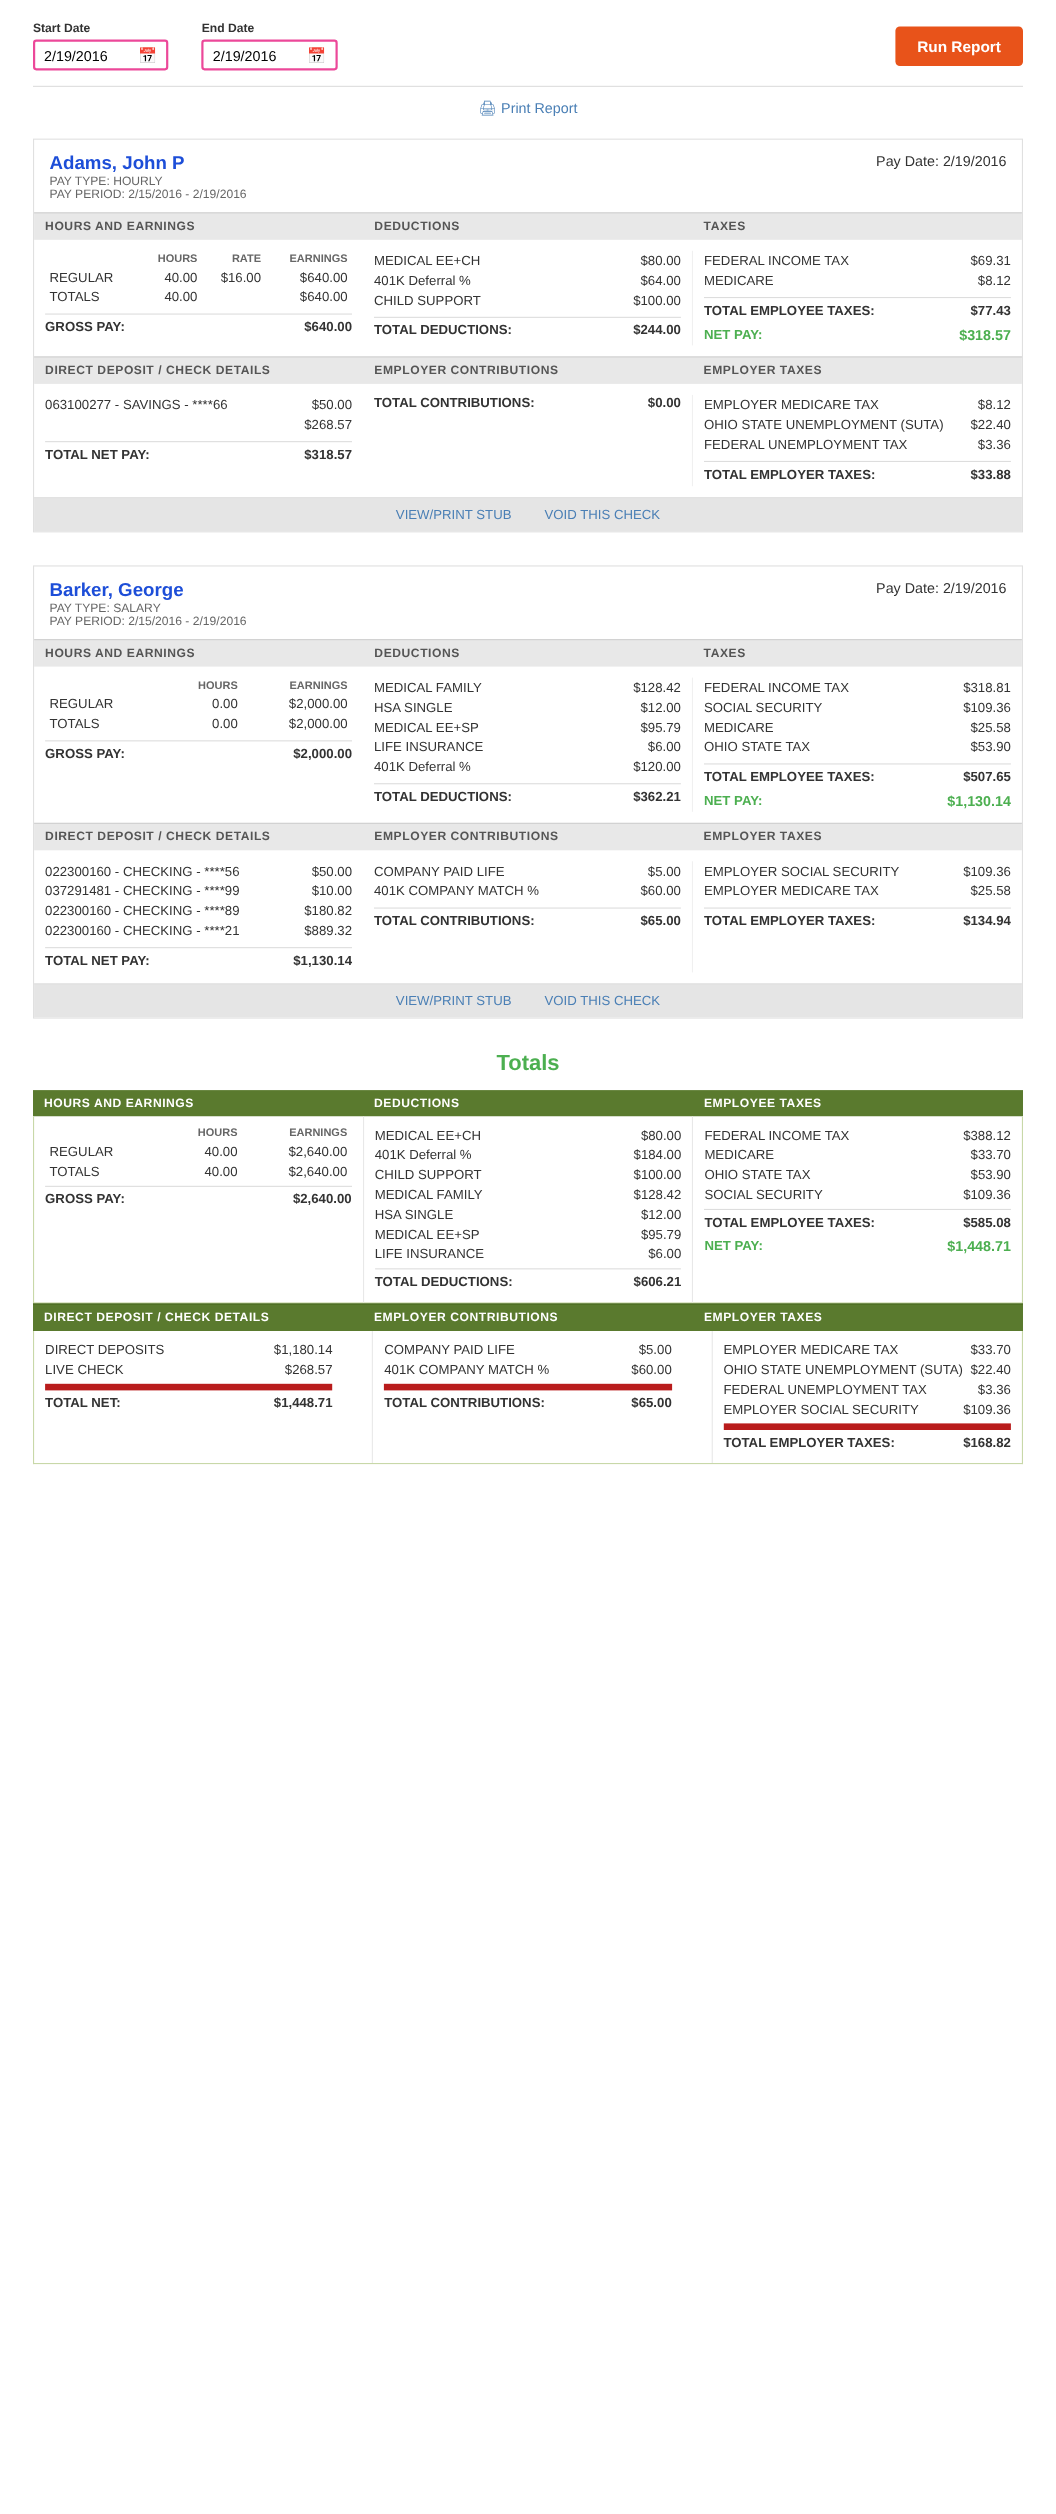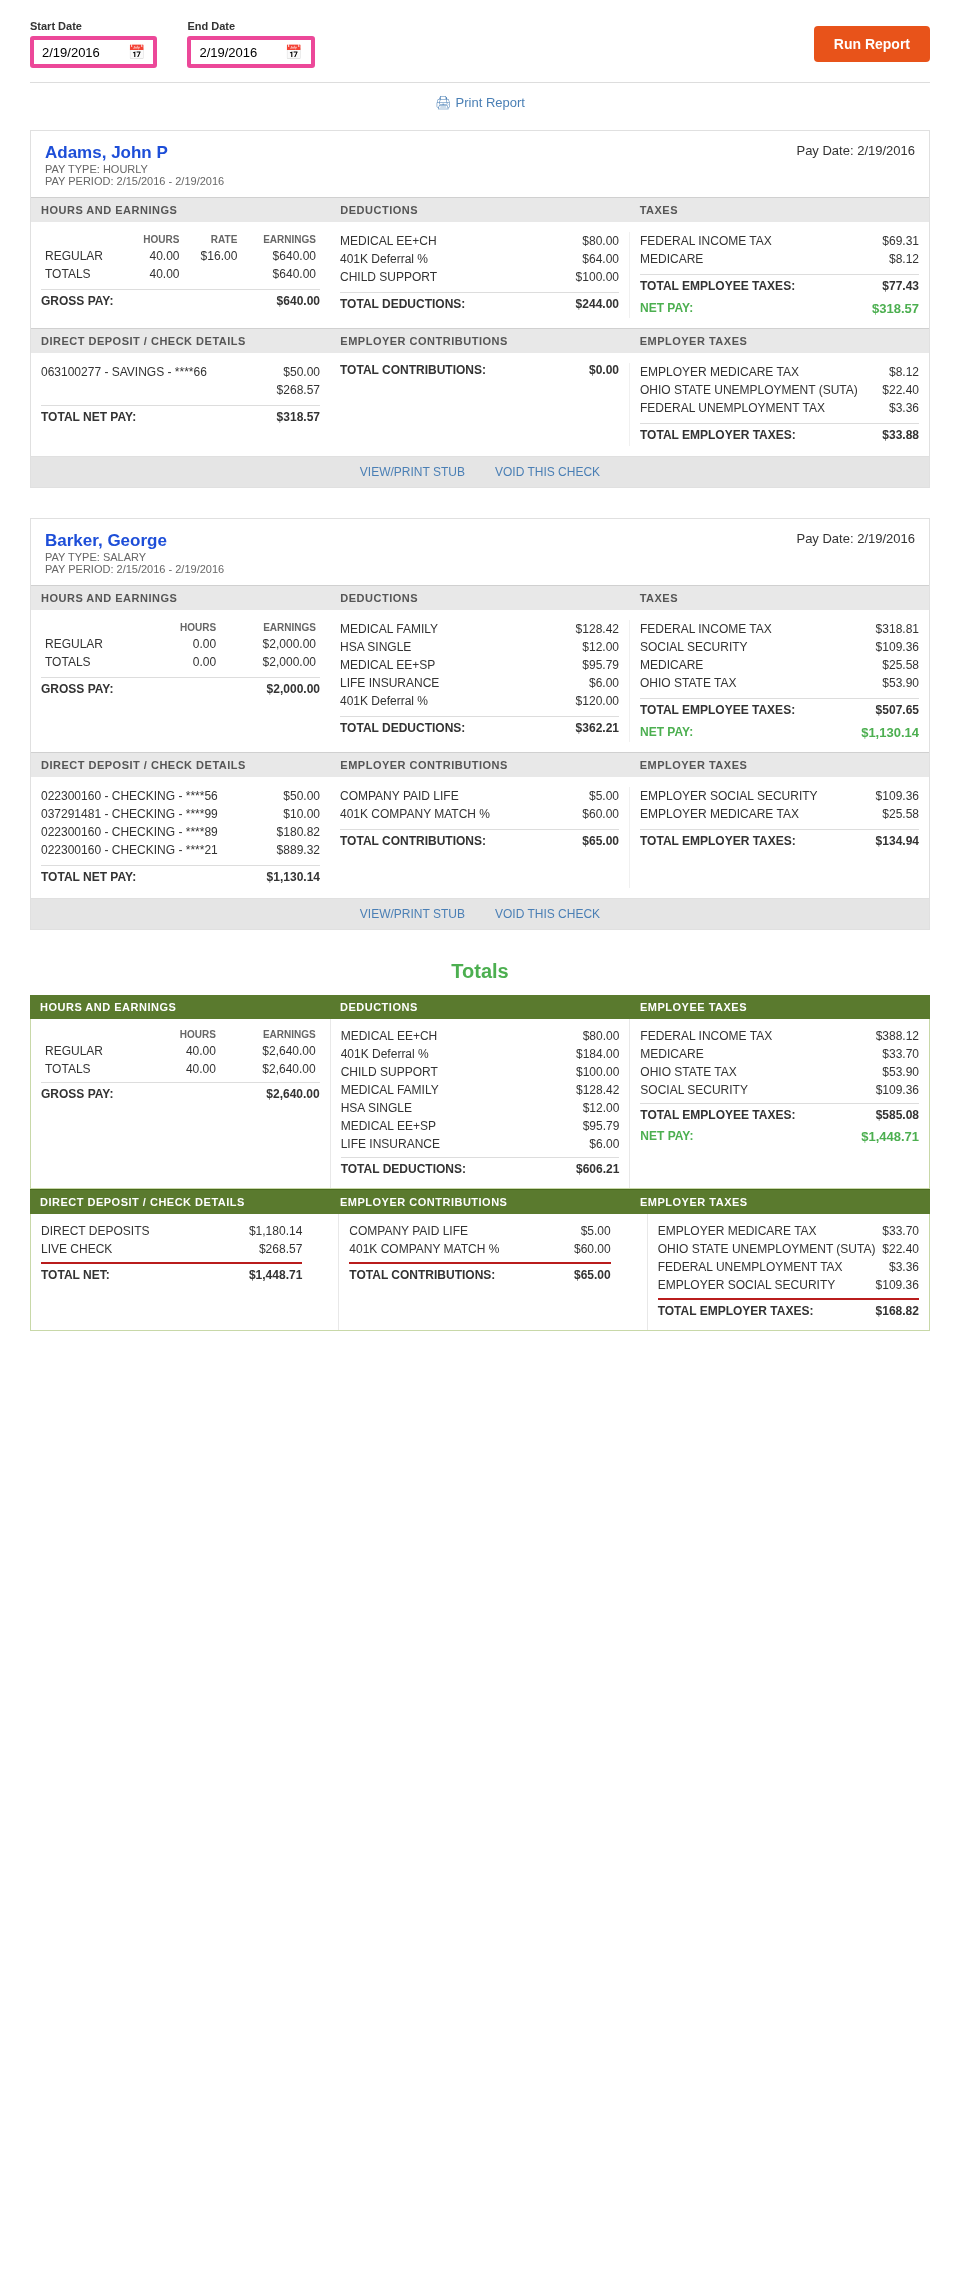--- a/index.html
+++ b/index.html
@@ -5,21 +5,21 @@
     * { box-sizing: border-box; margin: 0; padding: 0; }
     body { font-family: Arial, sans-serif; background: #fff; color: #333; font-size: 13px; width: 960px; }
     
     .page { padding: 20px 30px; }
     
     h1.page-title { font-size: 22px; font-weight: bold; color: #333; margin-bottom: 16px; }
     
     .date-row { display: flex; align-items: center; margin-bottom: 14px; }
     .date-group { display: flex; flex-direction: column; margin-right: 30px; }
     .date-label { font-size: 11px; font-weight: bold; color: #333; margin-bottom: 4px; }
-    .date-input-wrap { display: flex; align-items: center; border: 4px solid #ec4899; border-radius: 3px; padding: 4px 8px; background: #fff; }
+    .date-input-wrap { display: flex; align-items: center; border: 2px solid #ec4899; border-radius: 3px; padding: 4px 8px; background: #fff; }
     .date-input { border: none; outline: none; font-size: 13px; width: 80px; }
     .cal-icon { margin-left: 6px; color: #888; font-size: 14px; }
     .run-report-btn { margin-left: auto; background: #e8531a; color: #fff; border: none; border-radius: 4px; padding: 10px 20px; font-size: 14px; font-weight: bold; cursor: pointer; }
     
     .divider { border: none; border-top: 1px solid #ddd; margin: 8px 0 12px 0; }
     
     .print-row { text-align: center; margin-bottom: 20px; }
     .print-link { color: #4a7fb5; text-decoration: none; font-size: 13px; }
     .printer-icon { margin-right: 4px; }
     
@@ -81,21 +81,21 @@
     .totals-gross { display: flex; justify-content: space-between; font-size: 12px; font-weight: bold; padding: 4px 0; border-top: 1px solid #ddd; margin-top: 4px; }
     .totals-net-pay { display: flex; justify-content: space-between; padding: 3px 0; }
     
     .totals-bottom-header { display: flex; background: #5a7a2e; margin-top: 0; border-top: 1px solid #4a6a1e; }
     .totals-bottom-header .section-header { color: #fff; }
     
     .totals-bottom-content { display: flex; background: #fff; border: 1px solid #c8d8a8; border-top: none; gap: 26px; }
     .totals-bottom-col { flex: 1; padding: 8px 10px; }
     .totals-bottom-col + .totals-bottom-col { border-left: 1px solid #e8e8e8; }
 
-    .total-final-row { display: flex; justify-content: space-between; padding: 4px 0; border-top: 2px solid #b91c1c; margin-top: 4px; font-size: 12px; font-weight: bold; }
+    .total-final-row { display: flex; justify-content: space-between; padding: 4px 0; border-top: 6px solid #b91c1c; margin-top: 4px; font-size: 12px; font-weight: bold; }
 
     .emp-info-section { display: flex; justify-content: space-between; align-items: flex-start; padding: 12px 14px 0 14px; }
     .emp-info-left {}
     .emp-info-right { text-align: right; }
     .emp-info-sub { padding: 0 14px 10px 14px; display: flex; justify-content: space-between; flex-direction: column; }
   </style>
 </head>
 <body>
 
 <div class="page">

